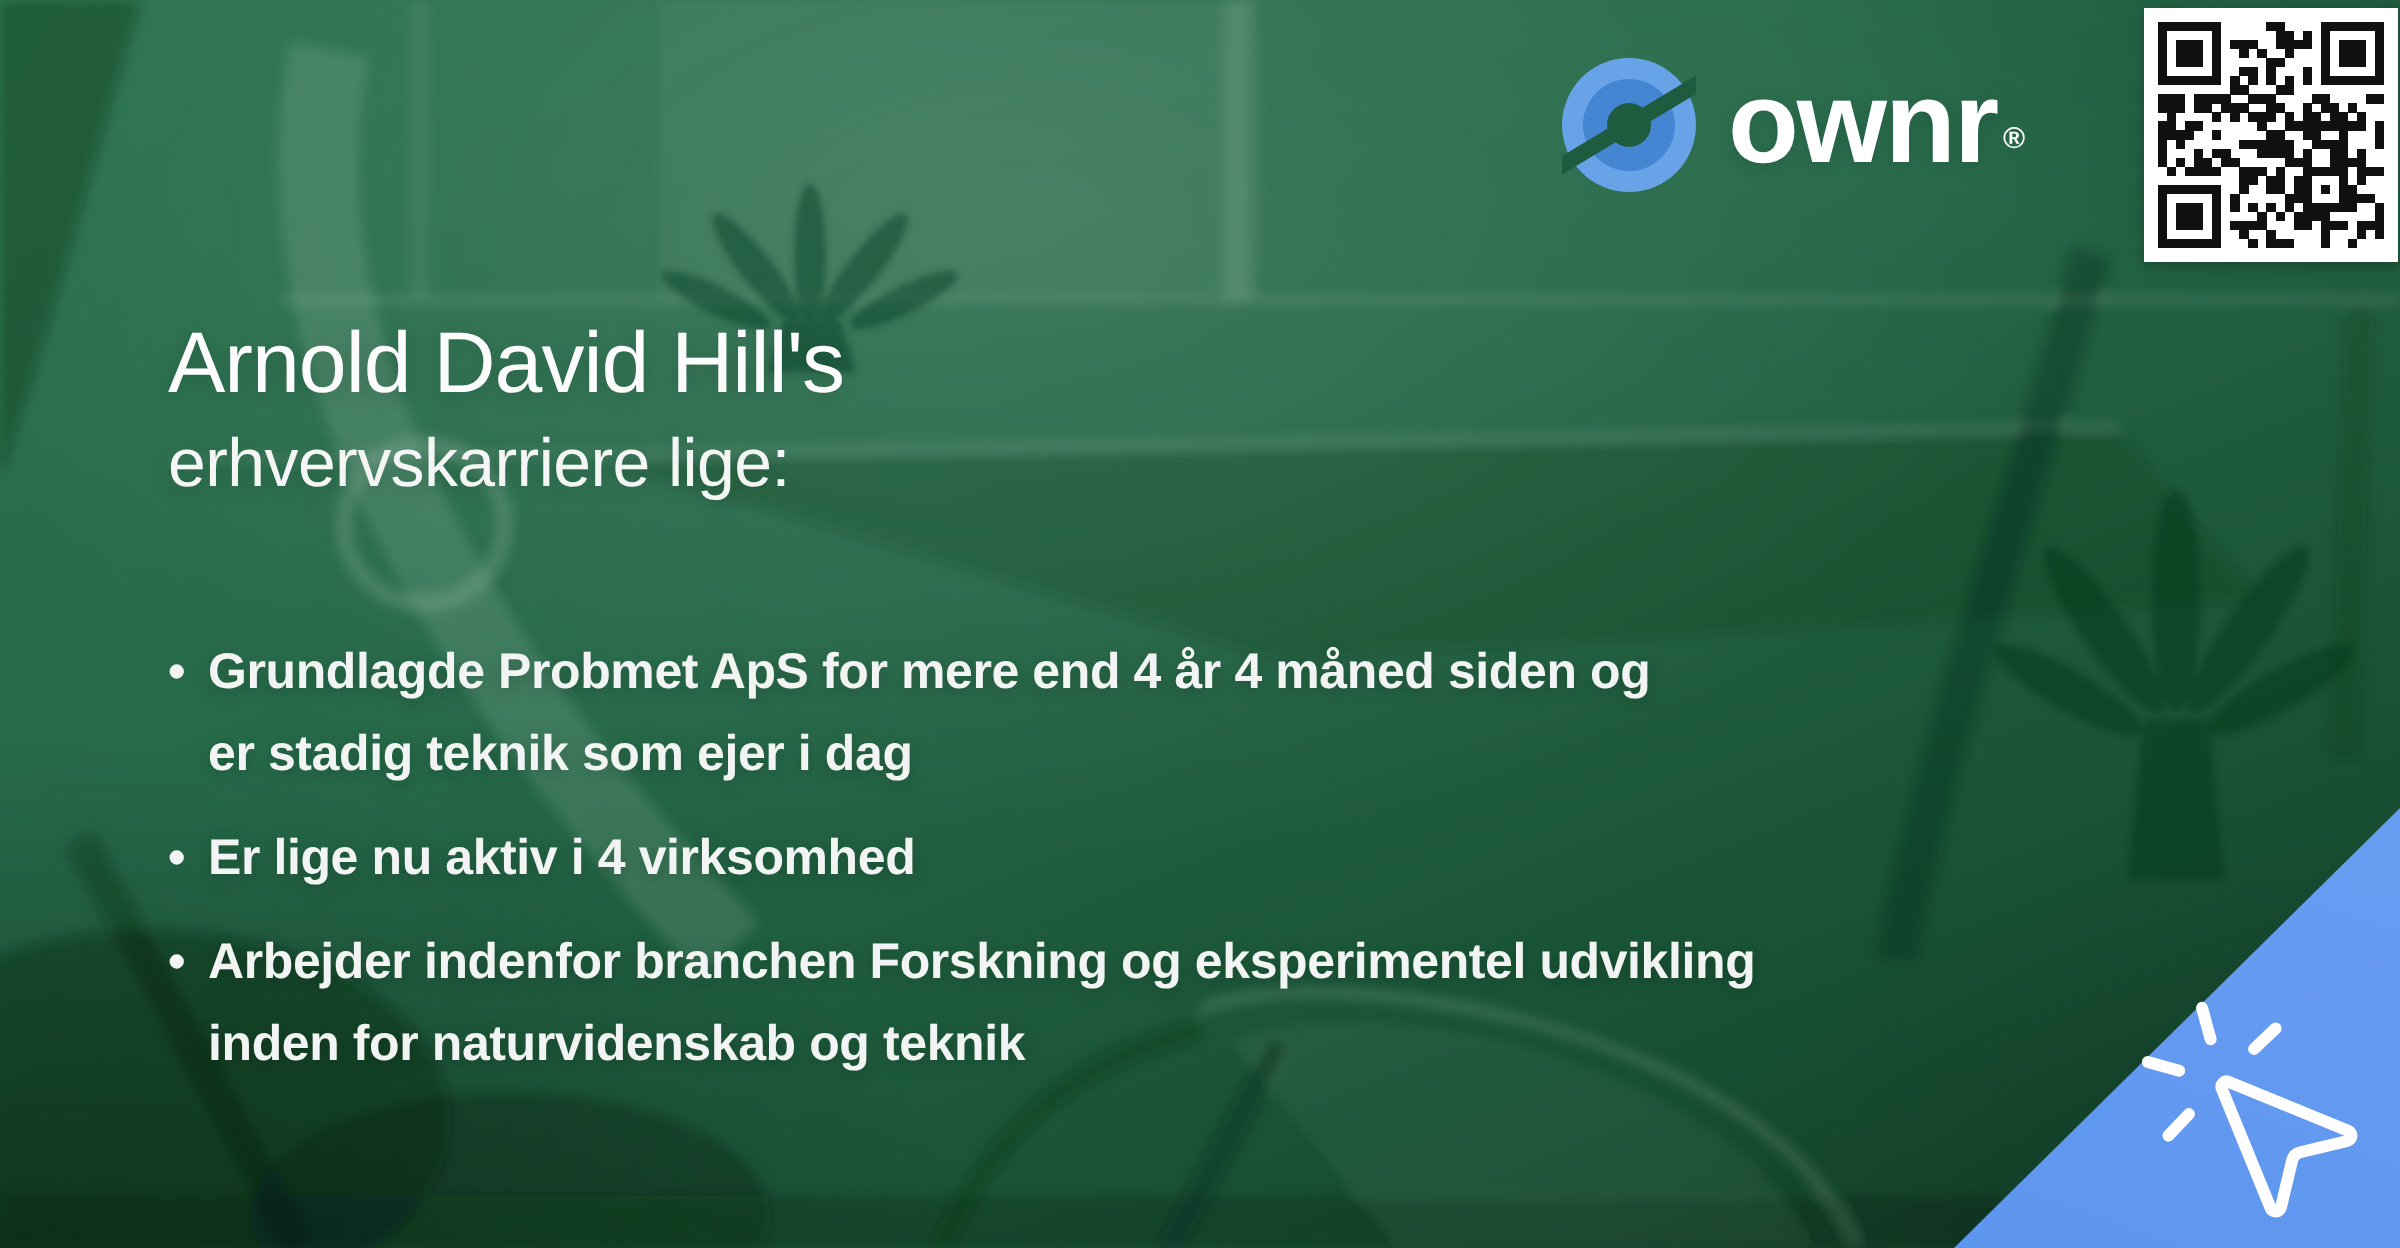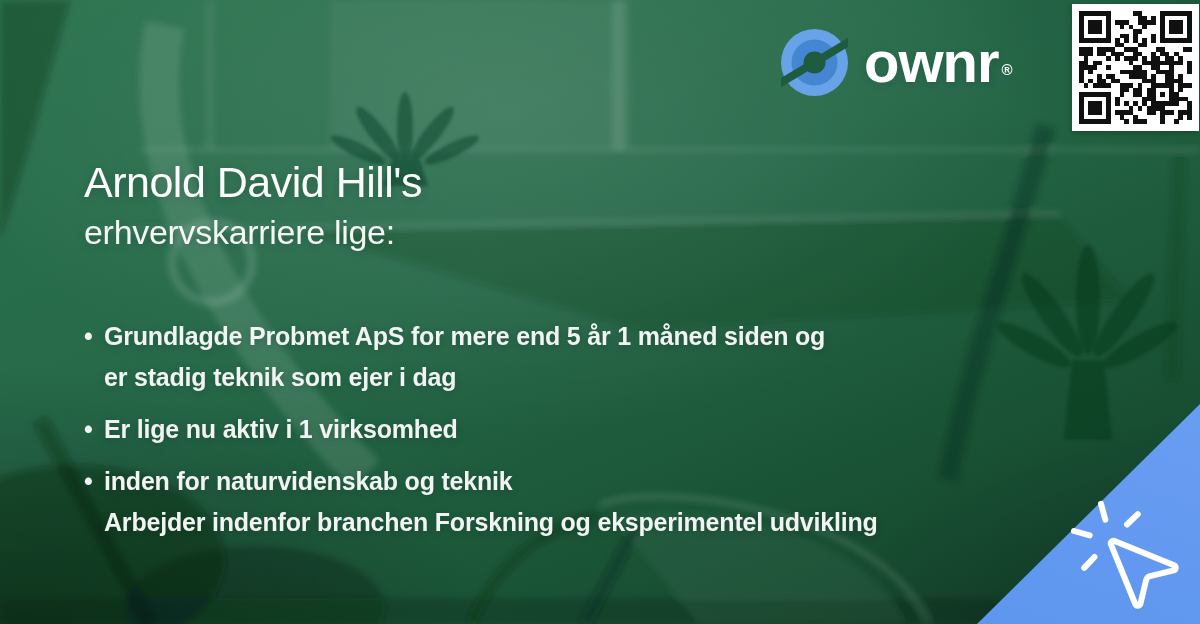--- a/index.html
+++ b/index.html
@@ -458,36 +458,36 @@
       </svg>
   </div>
 
   <main class="content">
     <h1 class="title">Arnold David Hill's</h1>
     <h2 class="subtitle">erhvervskarriere lige:</h2>
     <ul class="facts">
       <li>
         <span class="dot">•</span>
         <span class="lines">
-          <span>Grundlagde Probmet ApS for mere end 5 år 1 måned siden og</span>
+          <span>Grundlagde Probmet ApS for mere end 4 år 4 måned siden og</span>
           <span>er stadig teknik som ejer i dag</span>
         </span>
       </li>
       <li>
         <span class="dot">•</span>
         <span class="lines">
-          <span>Er lige nu aktiv i 1 virksomhed</span>
+          <span>Er lige nu aktiv i 4 virksomhed</span>
 
         </span>
       </li>
       <li>
         <span class="dot">•</span>
         <span class="lines">
+          <span>Arbejder indenfor branchen Forskning og eksperimentel udvikling</span>
           <span>inden for naturvidenskab og teknik</span>
-          <span>Arbejder indenfor branchen Forskning og eksperimentel udvikling</span>
         </span>
       </li>
     </ul>
   </main>
 
   <div class="corner"></div>
   <div class="cursor">
     <svg viewBox="0 0 24 24" fill="none" stroke="#ffffff" stroke-width="1.1" stroke-linecap="round" stroke-linejoin="round">
       <path d="M14 4.1 12 6"></path>
       <path d="m5.1 8-2.9-.8"></path>

